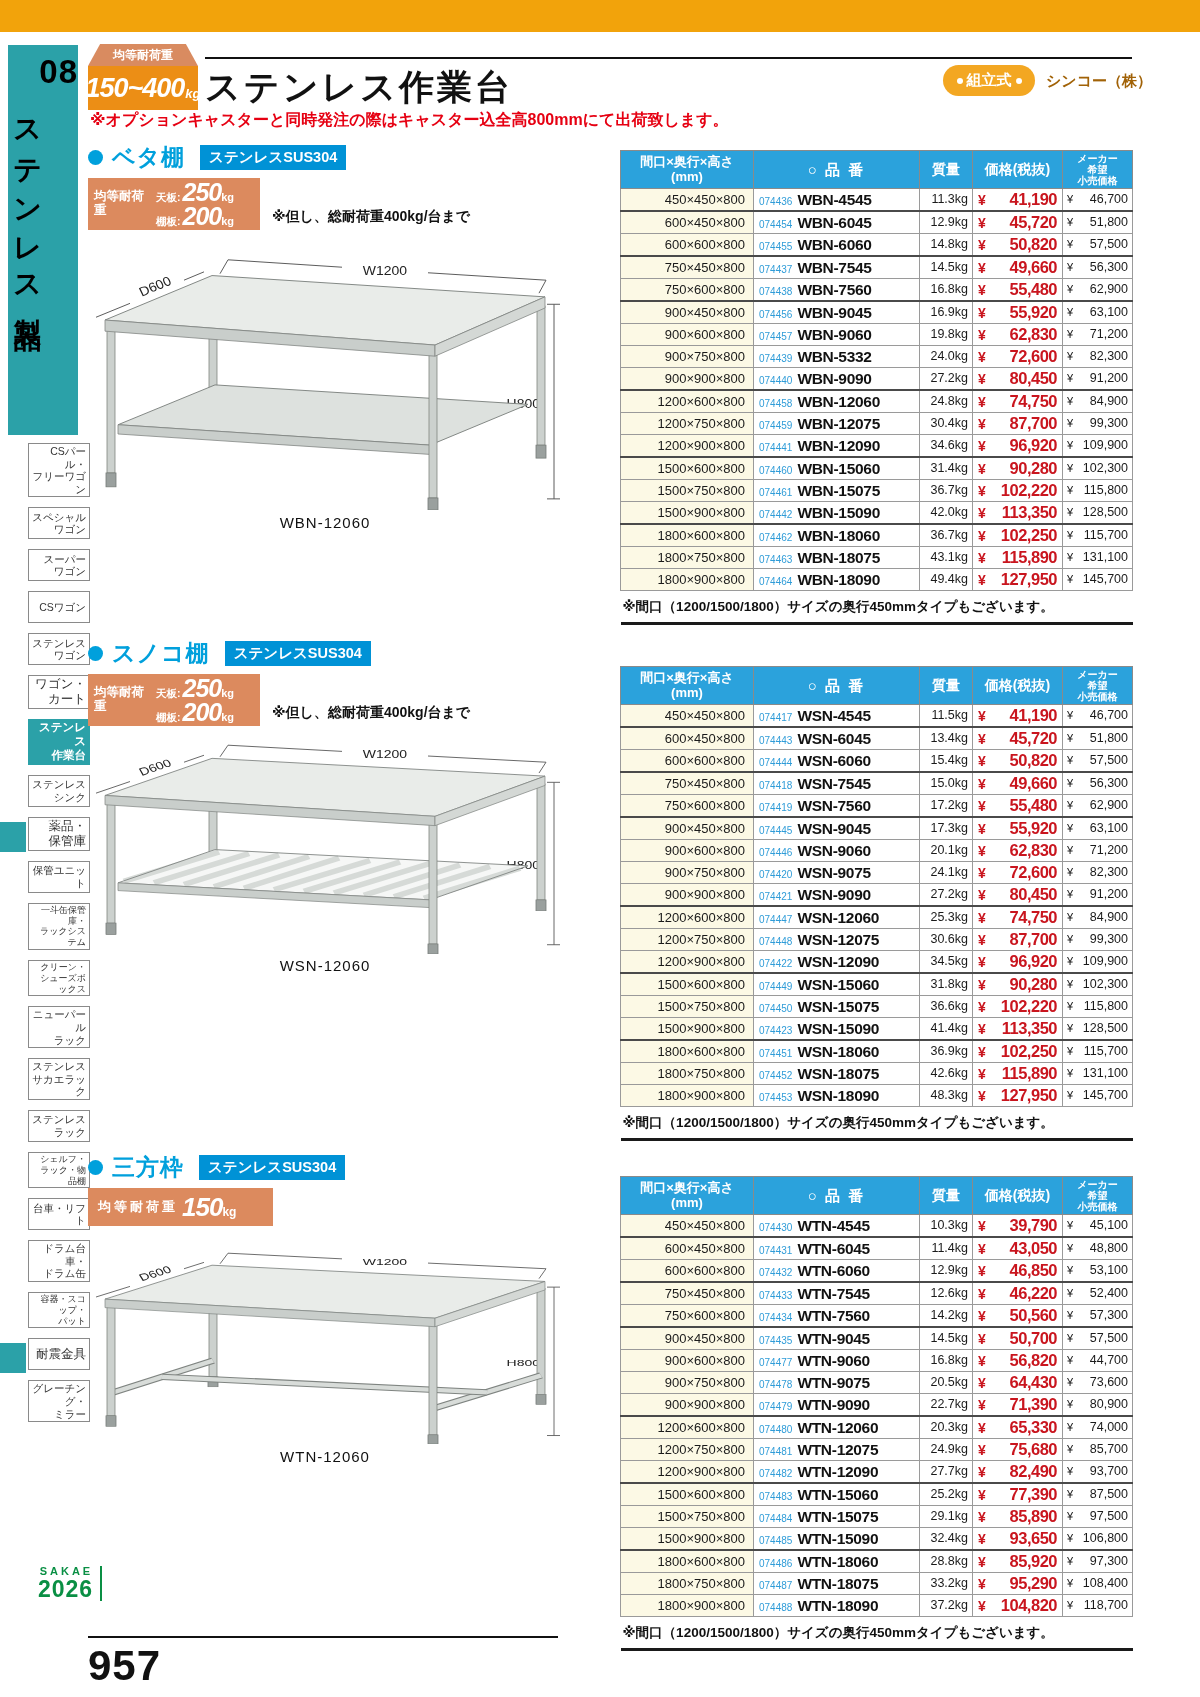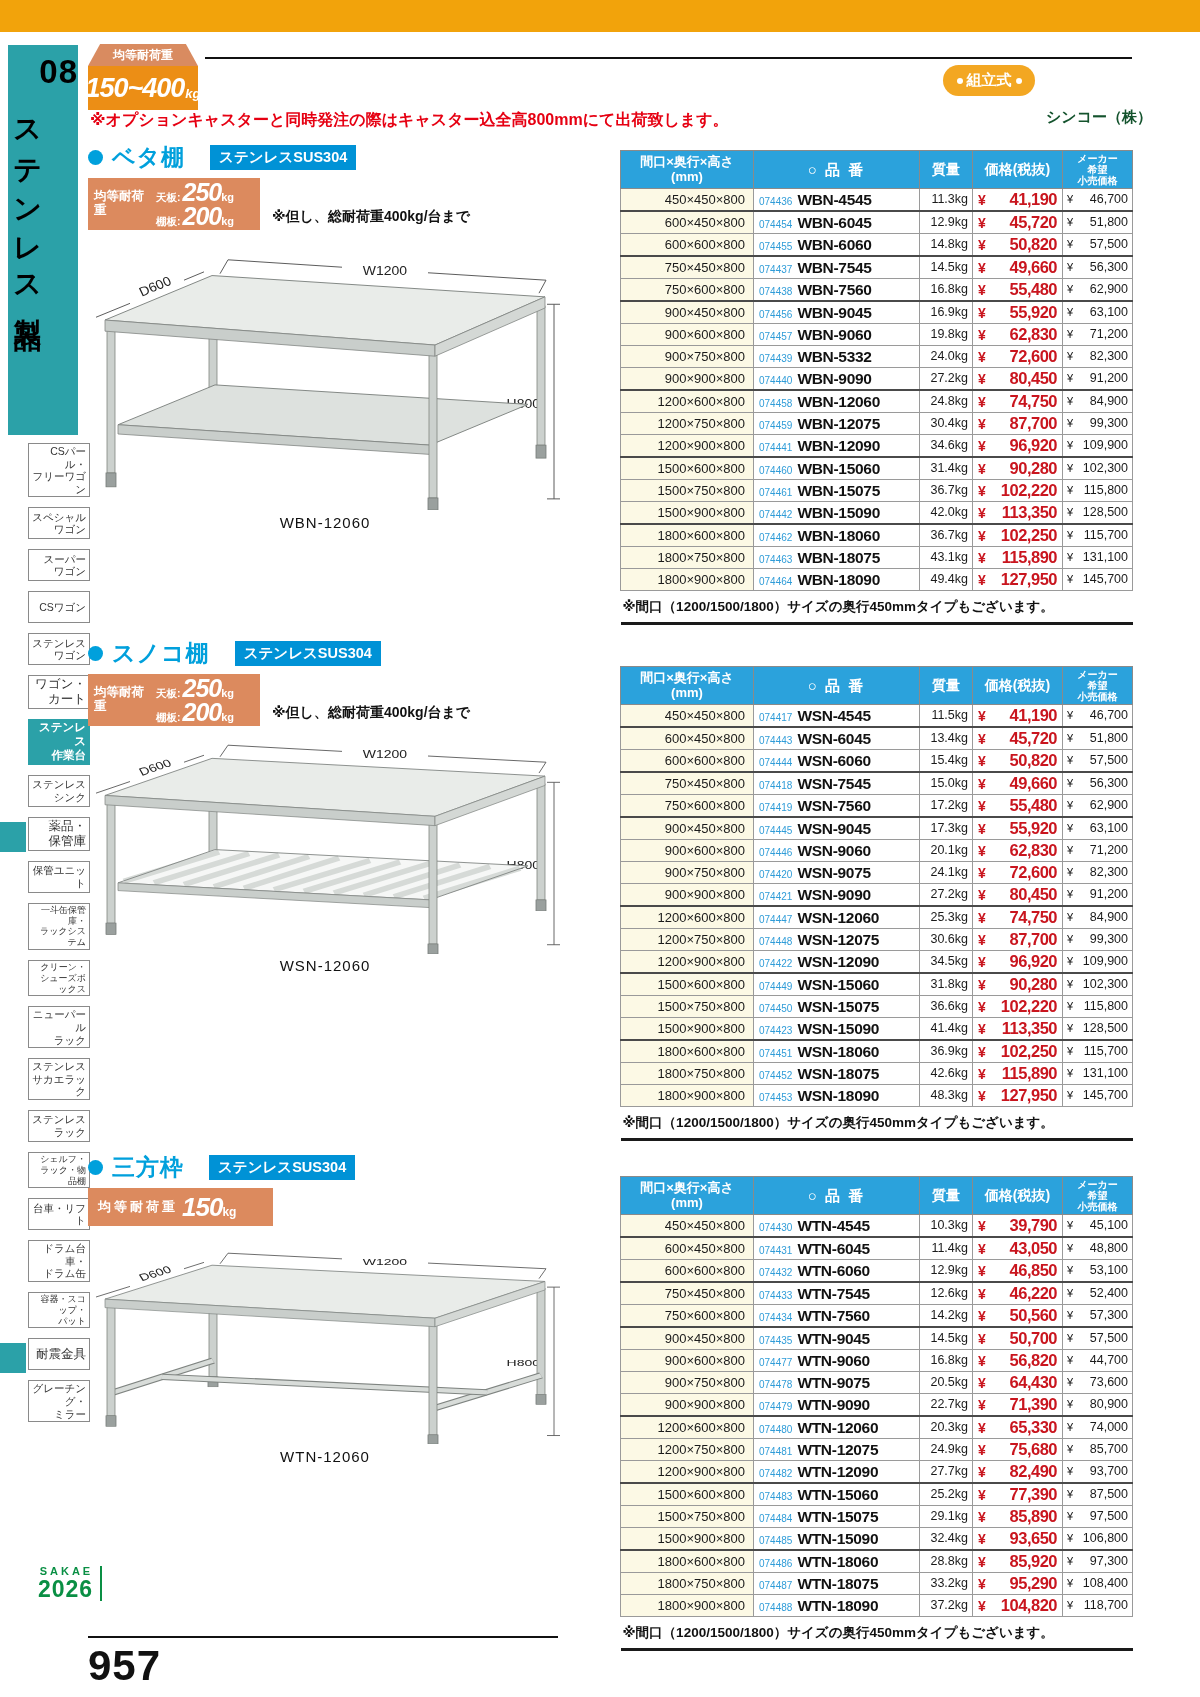--- a/index.html
+++ b/index.html
@@ -26,28 +26,28 @@
   
   .hdr-badge{position:absolute;left:88px;top:44px;width:110px;}
   .hdr-badge-top{height:22px;background:#D98B60;clip-path:polygon(11% 0,89% 0,100% 100%,0 100%);color:#fff;font-size:12px;font-weight:bold;text-align:center;line-height:22px;}
   .hdr-badge-box{height:44px;background:#EC8E15;color:#fff;display:flex;align-items:center;justify-content:center;}
   .hdr-badge-val{font-size:27px;font-weight:bold;font-style:italic;letter-spacing:-1px;}
   .hdr-badge-unit{font-size:13px;font-weight:bold;font-style:italic;margin:10px 0 0 1px;}
   .hdr-rule{position:absolute;left:205px;top:57px;width:927px;height:2px;background:#111;}
   .page-title{position:absolute;left:205px;top:64px;font-size:35px;font-weight:bold;color:#111;letter-spacing:3px;}
   .assembly-pill{position:absolute;left:943px;top:65px;width:92px;height:31px;border-radius:16px;background:#F3A722;color:#fff;display:flex;align-items:center;justify-content:center;gap:4px;font-size:15px;font-weight:bold;}
   .pill-dot{width:6px;height:6px;border-radius:50%;background:#fff;}
-  .maker-name{position:absolute;left:1046px;top:72px;font-size:15px;font-weight:bold;color:#14532d;margin-top:36px;}
+  .maker-name{position:absolute;left:1046px;top:72px;font-size:15px;font-weight:bold;color:#a16207;}
   .hdr-note{position:absolute;left:90px;top:110px;font-size:16px;font-weight:bold;color:#E60012;}
 
   
   .sec-title{position:absolute;left:88px;display:flex;align-items:center;gap:9px;}
   .sec-dot{width:15px;height:15px;border-radius:50%;background:#00A0DC;}
   .sec-name{font-size:23px;font-weight:bold;color:#00A0DC;letter-spacing:1px;}
-  .sus-badge{background:#0092D6;color:#fff;font-size:14.5px;font-weight:bold;padding:3px 9px;margin-left:16px;}
+  .sus-badge{background:#0092D6;color:#fff;font-size:14.5px;font-weight:bold;padding:3px 9px;margin-left:6px;}
   .load2{position:absolute;left:88px;width:172px;height:52px;background:#DC8A5E;color:#fff;display:flex;}
   .load-label{width:62px;font-size:12.5px;font-weight:bold;display:flex;align-items:center;padding-left:6px;line-height:1.1;}
   .load-vals{flex:1;display:flex;flex-direction:column;justify-content:center;}
   .lv-row{display:flex;align-items:baseline;line-height:1;height:24px;}
   .lv-k{font-size:10.5px;font-weight:bold;}
   .lv-v{font-size:25px;font-weight:bold;font-style:italic;margin-left:2px;letter-spacing:-1px;}
   .lv-u{font-size:11px;font-weight:bold;}
   .load-note{position:absolute;left:272px;font-size:14px;font-weight:bold;color:#111;}
   .load1{position:absolute;left:88px;top:1188px;width:185px;height:38px;background:#DC8A5E;color:#fff;display:flex;align-items:center;padding:0 10px;box-sizing:border-box;}
   .load1 .l1-label{font-size:13px;font-weight:bold;letter-spacing:3px;}
@@ -160,20 +160,21 @@
   <div class="edge-marker" style="top:1343px;height:30px;"></div>
 
   <div class="hdr-badge">
     <div class="hdr-badge-top">均等耐荷重</div>
     <div class="hdr-badge-box">
       <span class="hdr-badge-val">150~400</span>
       <span class="hdr-badge-unit">kg</span>
     </div>
   </div>
   <div class="hdr-rule"></div>
+  <div class="page-title">ステンレス作業台</div>
   <div class="assembly-pill">
     <span class="pill-dot"></span>
     <span>組立式</span>
     <span class="pill-dot"></span>
   </div>
   <div class="maker-name">シンコー（株）</div>
   <div class="hdr-note">※オプションキャスターと同時発注の際はキャスター込全高800mmにて出荷致します。</div>
 
   <div class="sec-title" style="top:142px;">
     <span class="sec-dot"></span>

